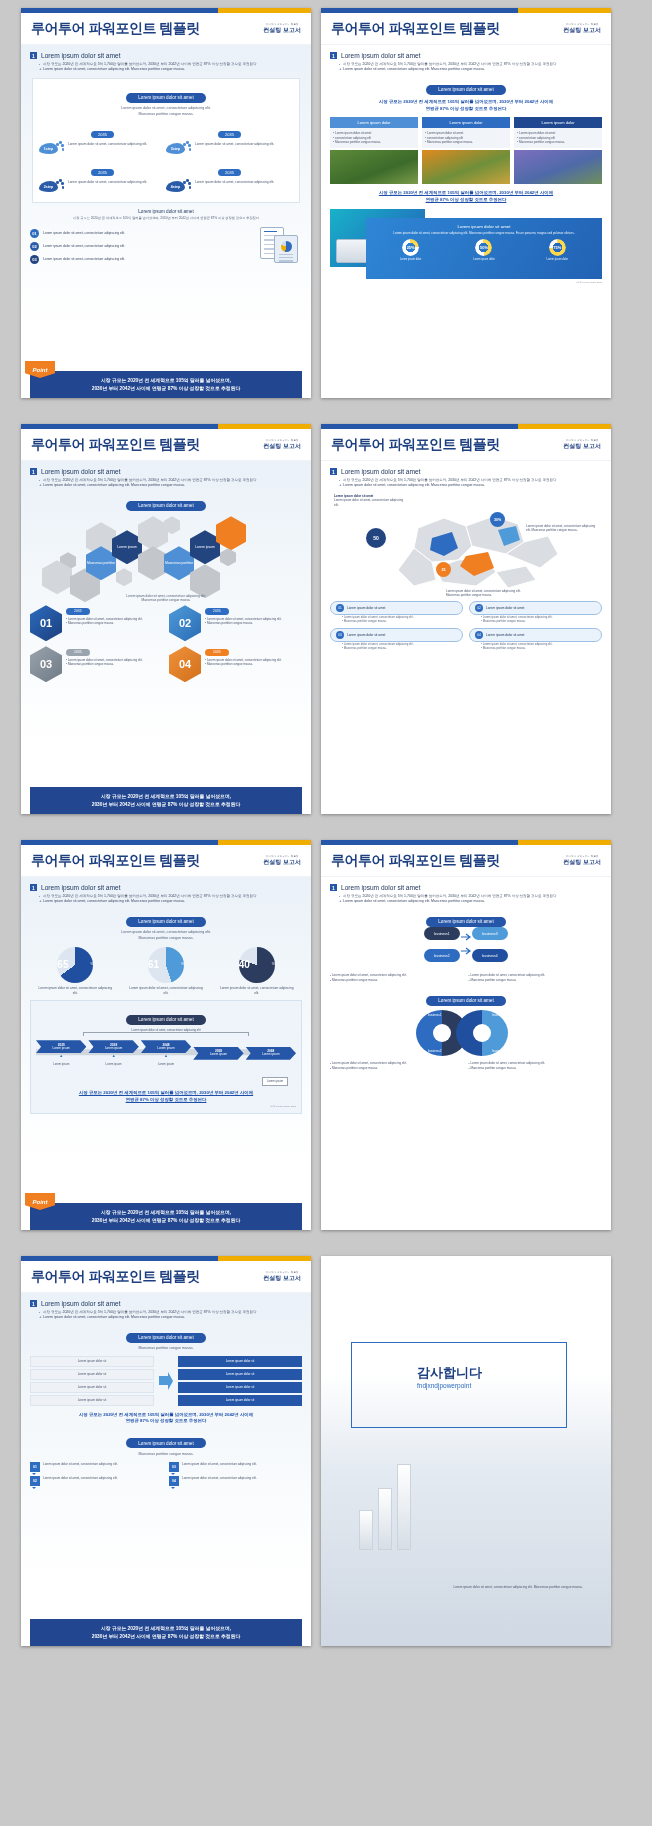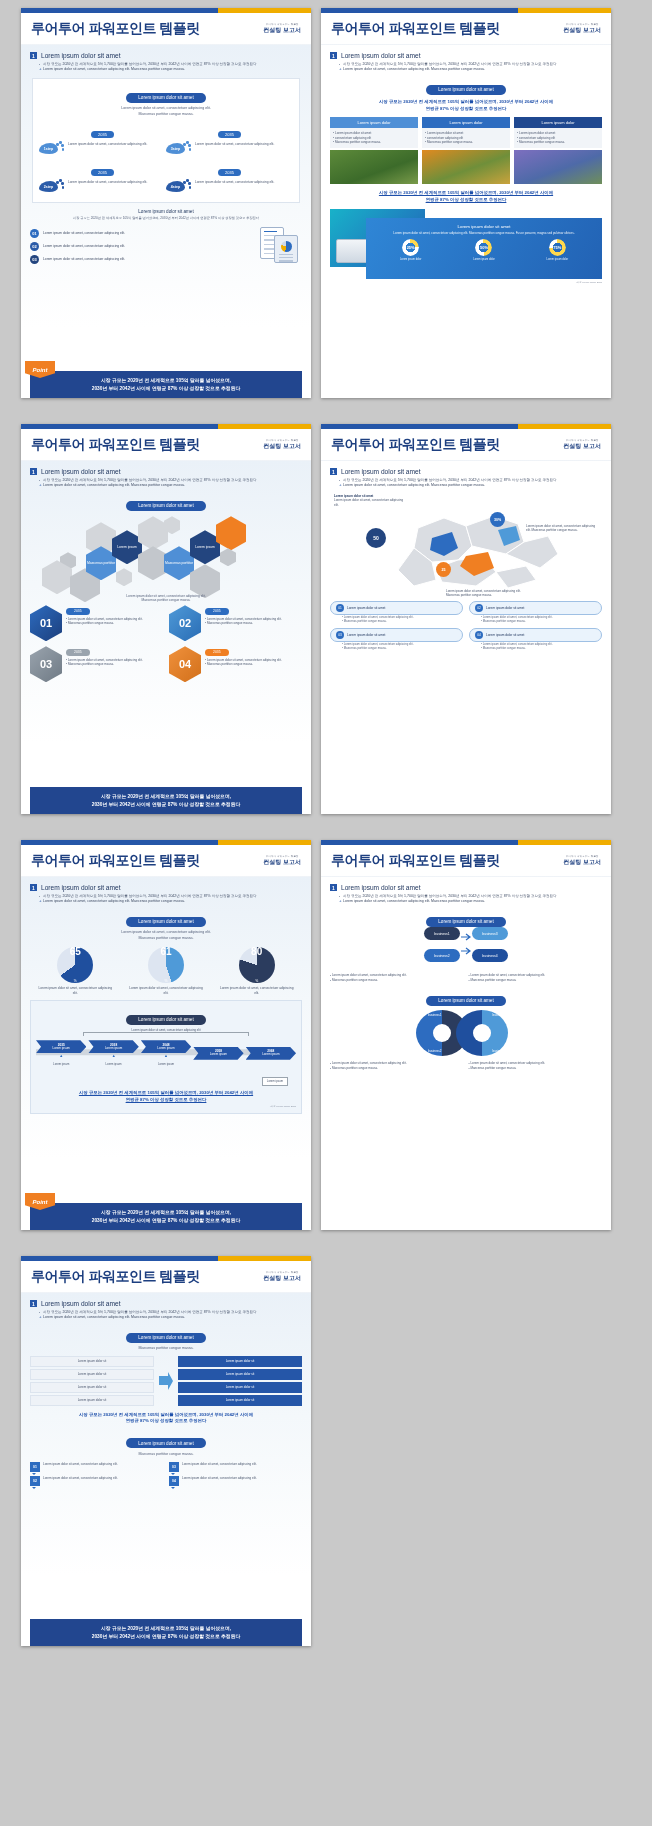--- a/index.html
+++ b/index.html
@@ -174,21 +174,21 @@
      display:flex;align-items:center;justify-content:center;flex:0 0 auto;}
   .chip .ct{font-size:3.2px;color:#20365e;}
   .chipsub{font-size:2.8px;color:#5a6780;margin:1px 0 0 12px;line-height:1.4;}
   
   .donuts{display:flex;justify-content:space-around;margin-top:6px;}
   .donut{text-align:center;width:78px;}
   .pie{width:36px;height:36px;border-radius:50%;margin:0 auto;position:relative;}
   .p65{background:conic-gradient(#1f4f9e 0 65%,#dde5f1 65% 100%);}
   .p45{background:conic-gradient(#4f9ad8 0 45%,#dde5f1 45% 100%);}
   .p80{background:conic-gradient(#2b3c5e 0 80%,#dde5f1 80% 100%);}
-  .pie .v{position:absolute;inset:0;display:flex;flex-direction:column;align-items:center;justify-content:space-between;
+  .pie .v{position:absolute;inset:0;display:flex;align-items:center;justify-content:space-between;
      color:#fff;font-weight:bold;font-size:10px;line-height:1;}
   .pie .v small{font-size:3.4px;font-weight:normal;}
   .dcap{font-size:3.2px;color:#4a566e;line-height:1.45;margin-top:3px;}
   
   .tlbox{background:#eef4fa;border:1px solid #d6e1ee;margin-top:5px;padding:6px 5px 5px;}
   .tl{display:flex;align-items:center;gap:2px;margin-top:4px;position:relative;}
   .tlarrowbg{position:absolute;left:0;right:0;top:7px;height:10px;background:#cfd6de;
      clip-path:polygon(0 20%,96% 20%,96% 0,100% 50%,96% 100%,96% 80%,0 80%);}
   .tlitem{position:relative;flex:1;text-align:center;}
   .tlchip{background:#2556a8;color:#fff;font-size:3px;line-height:1.3;padding:2.5px 1px;
@@ -690,21 +690,21 @@
               <div class="v">
                 <span>61</span>
                 <small>%</small>
               </div>
             </div>
           <div class="dcap">Lorem ipsum dolor sit amet, consectetuer adipiscing elit.</div>
         </div>
         <div class="donut">
           <div class="pie p80">
               <div class="v">
-                <span>80</span>
+                <span>40</span>
                 <small>%</small>
               </div>
             </div>
           <div class="dcap">Lorem ipsum dolor sit amet, consectetuer adipiscing elit.</div>
         </div>
       </div>
 
       <div class="tlbox">
         <div class="center"><span class="pill dark">Lorem ipsum dolor sit amet</span></div>
         <div class="bracetxt" style="margin-top:3px;">Lorem ipsum dolor sit amet, consectetuer adipiscing elit</div>
@@ -887,14 +887,27 @@
           <span class="qtxt">Lorem ipsum dolor sit amet, consectetuer adipiscing elit.</span>
         </div>
       </div>
 
       <div class="navyband">
         <span>시장 규모는 2020년 전 세계적으로 105억 달러를 넘어섰으며,</span><br><span>2030년 부터 2042년 사이에 연평균 87% 이상 성장할 것으로 추정된다</span>
       </div>
     </div>
   </div>
 
+  <div class="slide">
+    <div class="thanks">
+      <div class="thbars">
+        <i style="height:40px;"></i>
+          <i style="height:62px;"></i>
+          <i style="height:86px;"></i>
+      </div>
+      <div class="thbox"></div>
+      <div class="thtitle">감사합니다</div>
+      <div class="thsub">fndjxndjpowerpoint</div>
+      <div class="thfoot">Lorem ipsum dolor sit amet, consectetuer adipiscing elit. Maecenas porttitor congue massa.</div>
+    </div>
+  </div>
 
 </div>
 
 </body></html>

